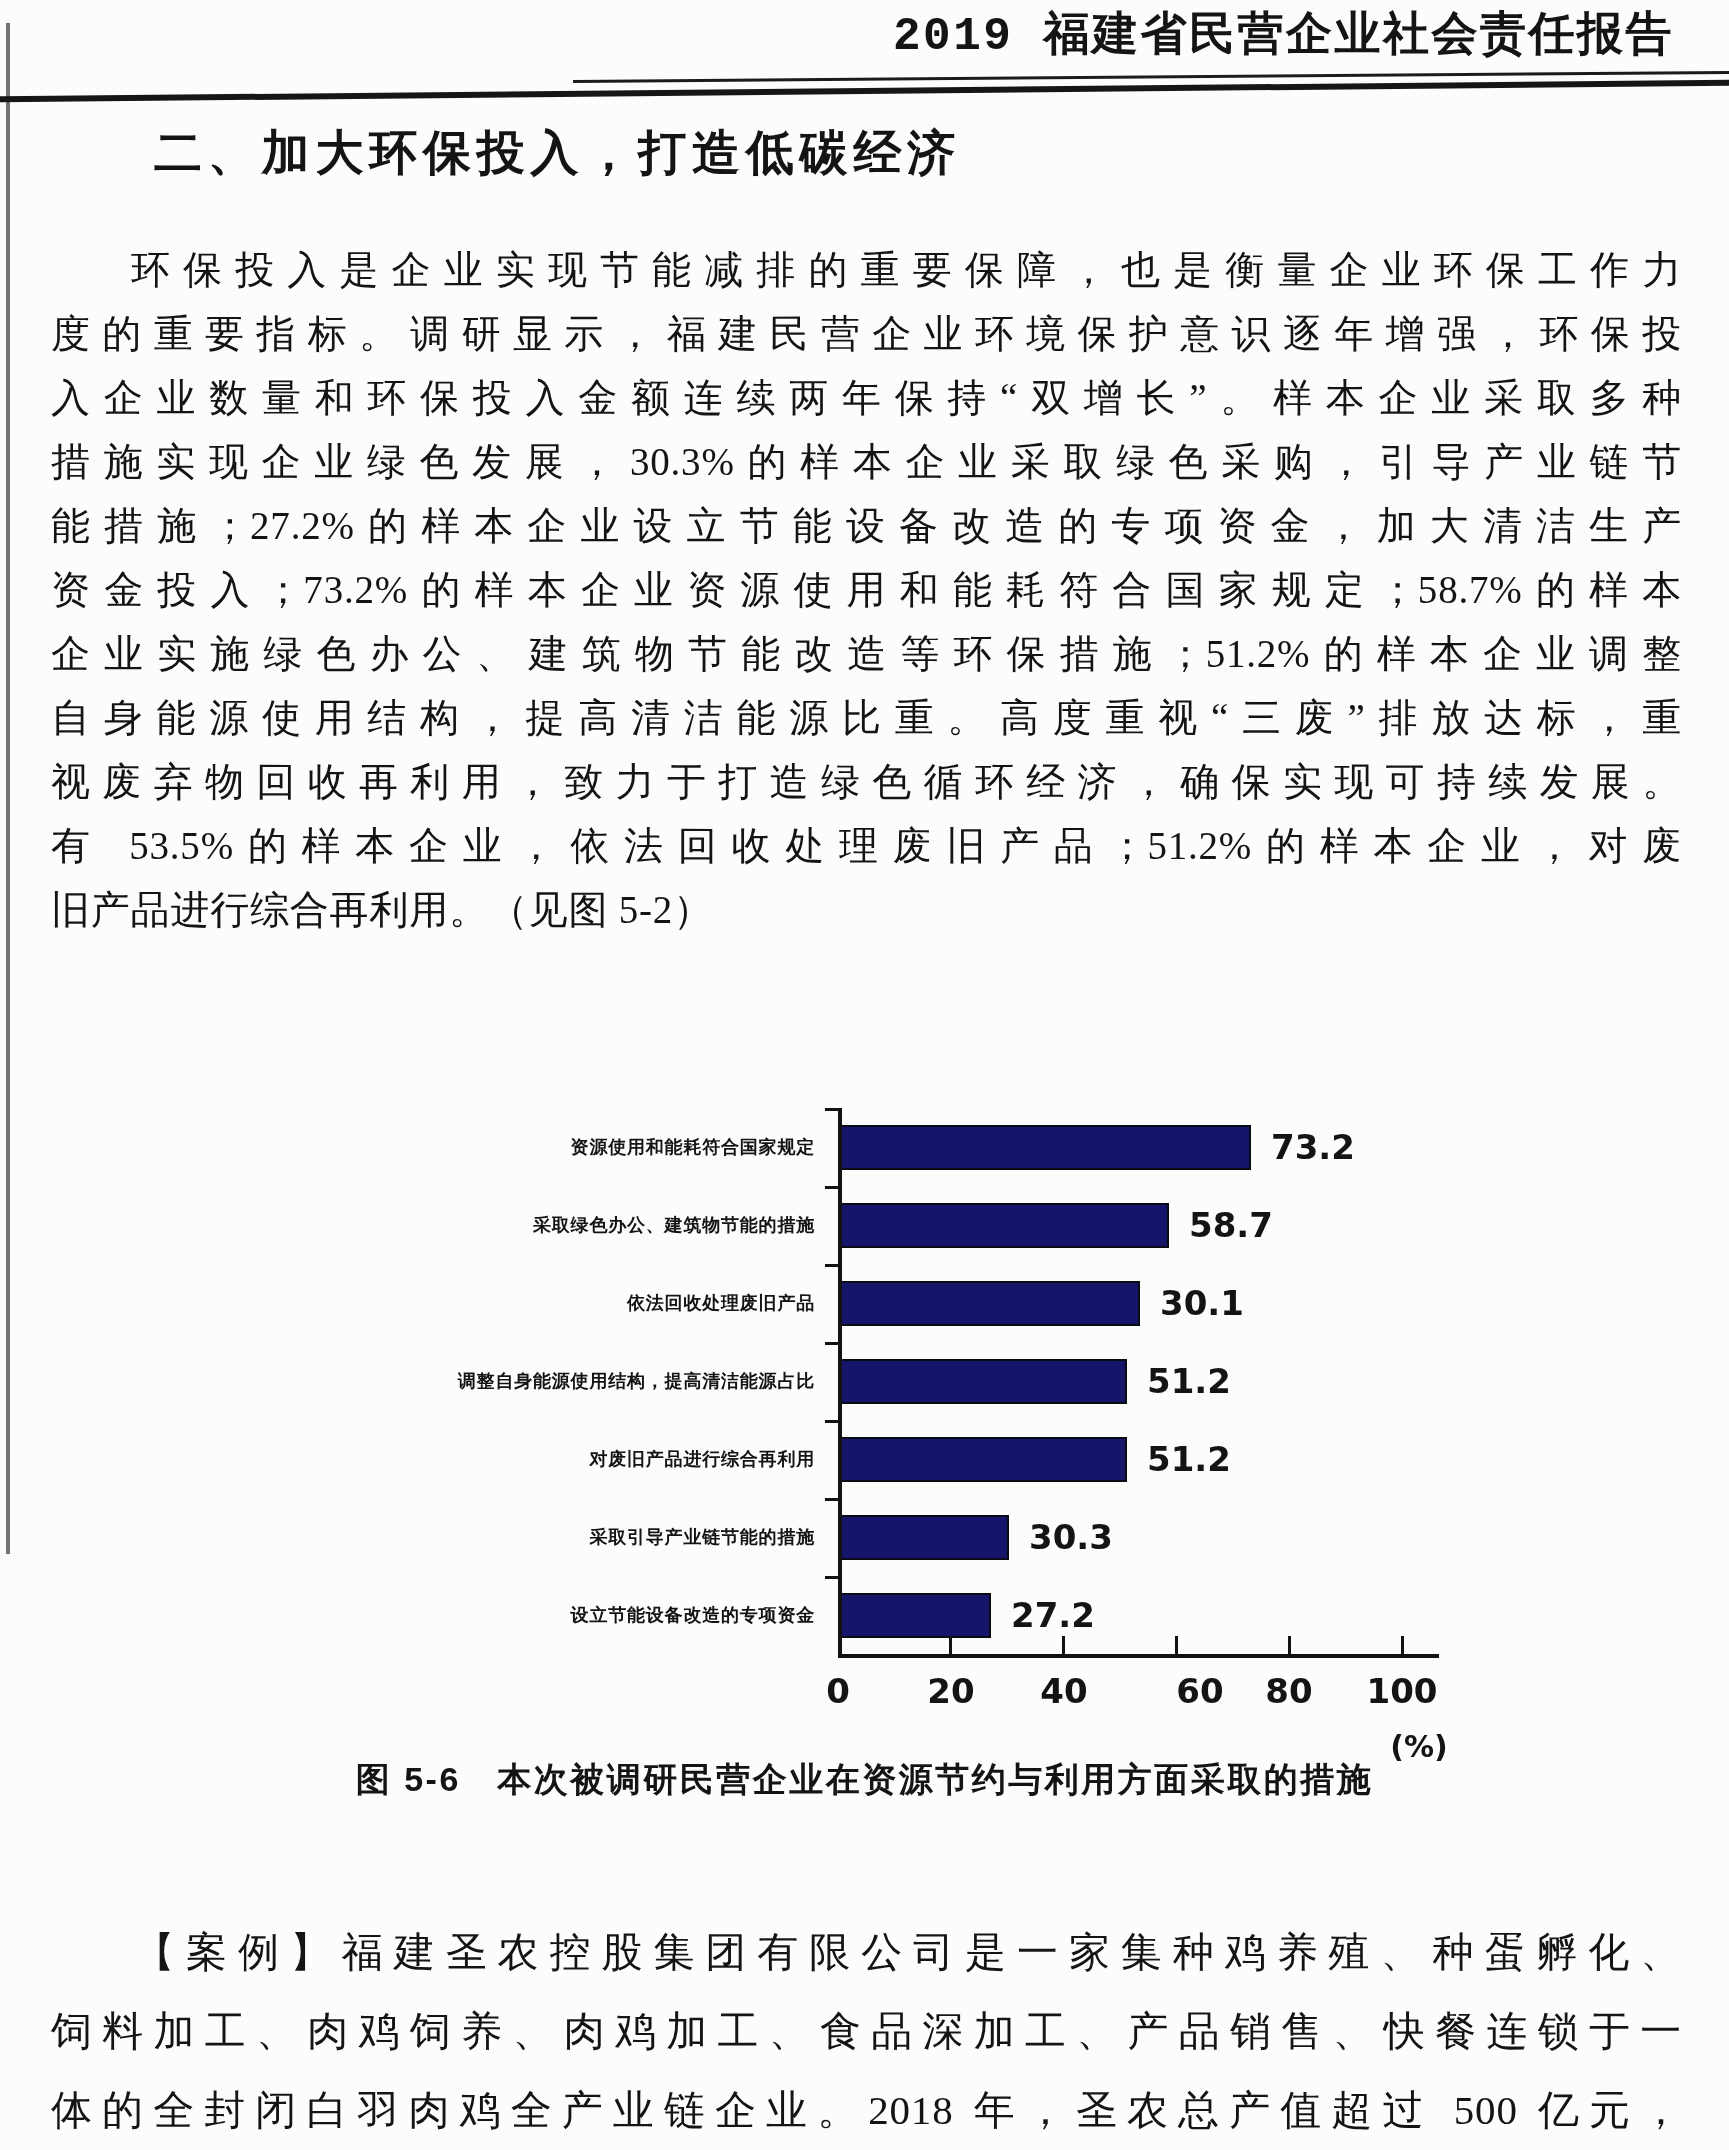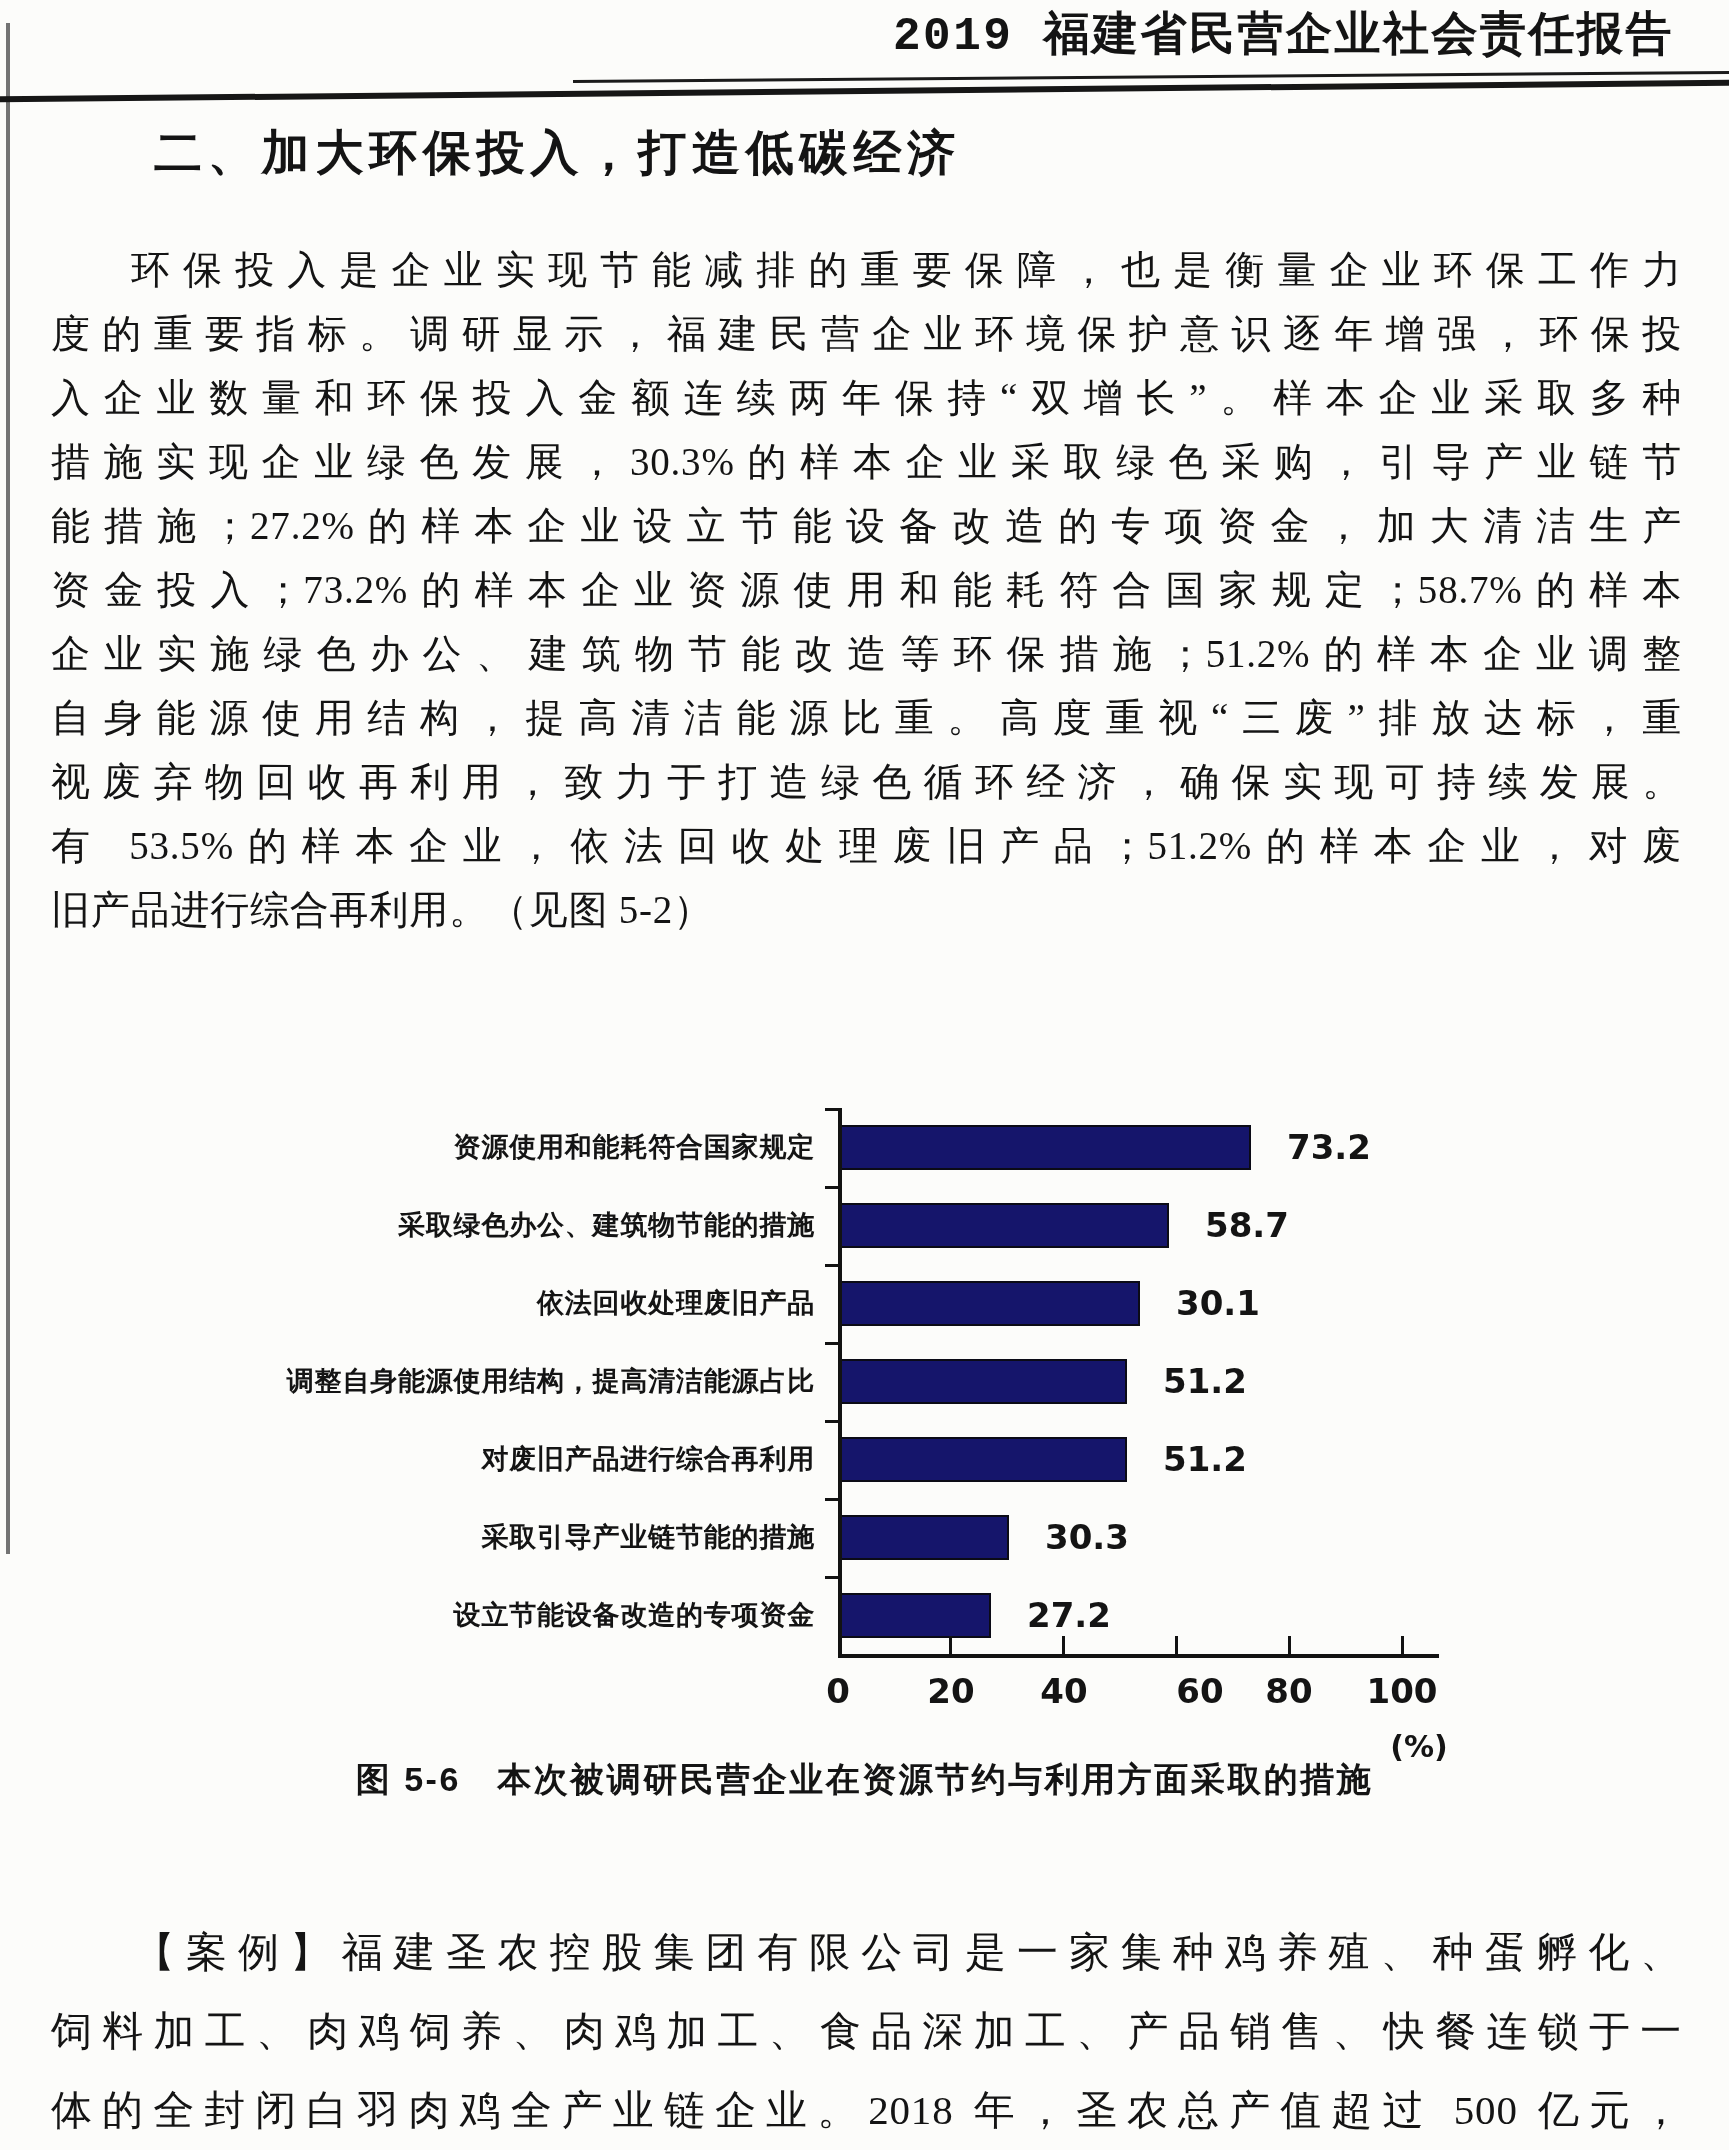--- a/index.html
+++ b/index.html
@@ -49,25 +49,25 @@
     text-align:justify; text-align-last:justify; text-justify:inter-character;
   }
   .para1 .line.first { text-indent:80px; }
   .para1 .line.last  { text-align-last:left; }
 
   
   .chart { position:absolute; top:1108px; left:249px; width:1211px; height:664px; }
   .crow { display:flex; align-items:center; height:78px; position:relative; }
   .clabel {
     width:589px; box-sizing:border-box; padding-right:23px;
-    text-align:right; font-size:27px; font-weight:700; letter-spacing:0.8px;
+    text-align:right; font-size:18px; font-weight:700; letter-spacing:0.8px;
     font-family:"Liberation Sans","DejaVu Sans",sans-serif;
     white-space:nowrap;
   }
-  .cbar-wrap { position:relative; width:589px; height:100%; display:flex; align-items:center;gap:16px; }
+  .cbar-wrap { position:relative; width:589px; height:100%; display:flex; align-items:center; }
   .cbar { height:45px; background:#15156b; border:2.5px solid #0b0b16; box-sizing:border-box; }
   .cvalue {
     margin-left:20px; font-size:34px; font-weight:700;
     font-family:"DejaVu Sans","Liberation Sans",sans-serif;
   }
   .y-axis { position:absolute; left:589px; top:0; width:4.1px; height:549px; background:#121212; }
   .y-tick { position:absolute; left:576px; width:13.3px; height:3.3px; background:#121212; }
   .x-axis { position:absolute; left:589px; top:546px; width:601px; height:4.1px; background:#121212; }
   .x-tick { position:absolute; top:528px; width:3.3px; height:18px; background:#121212; }
   .x-tick-label {

